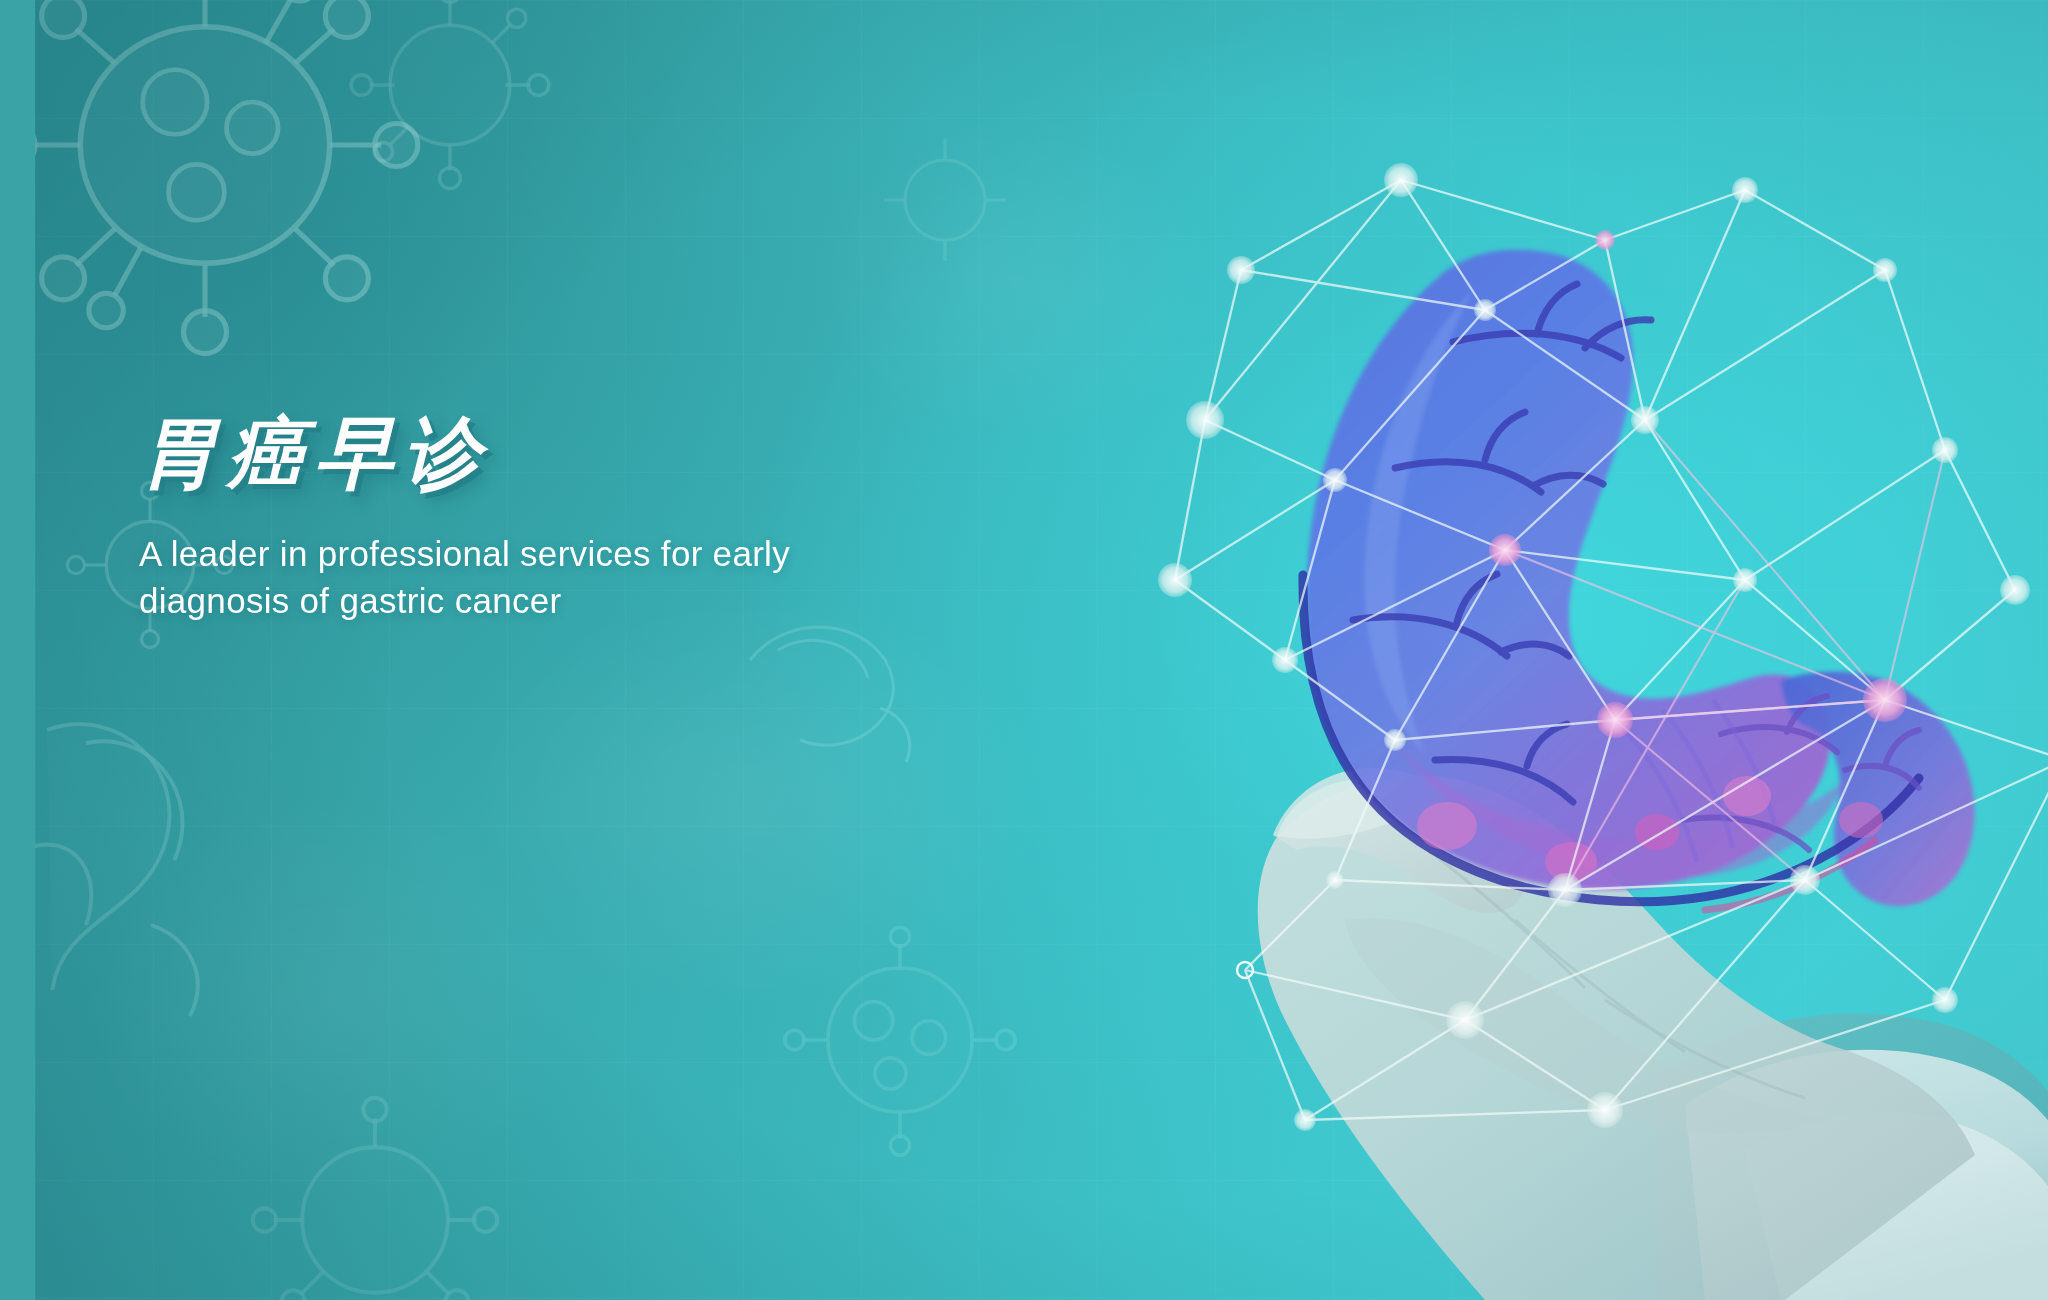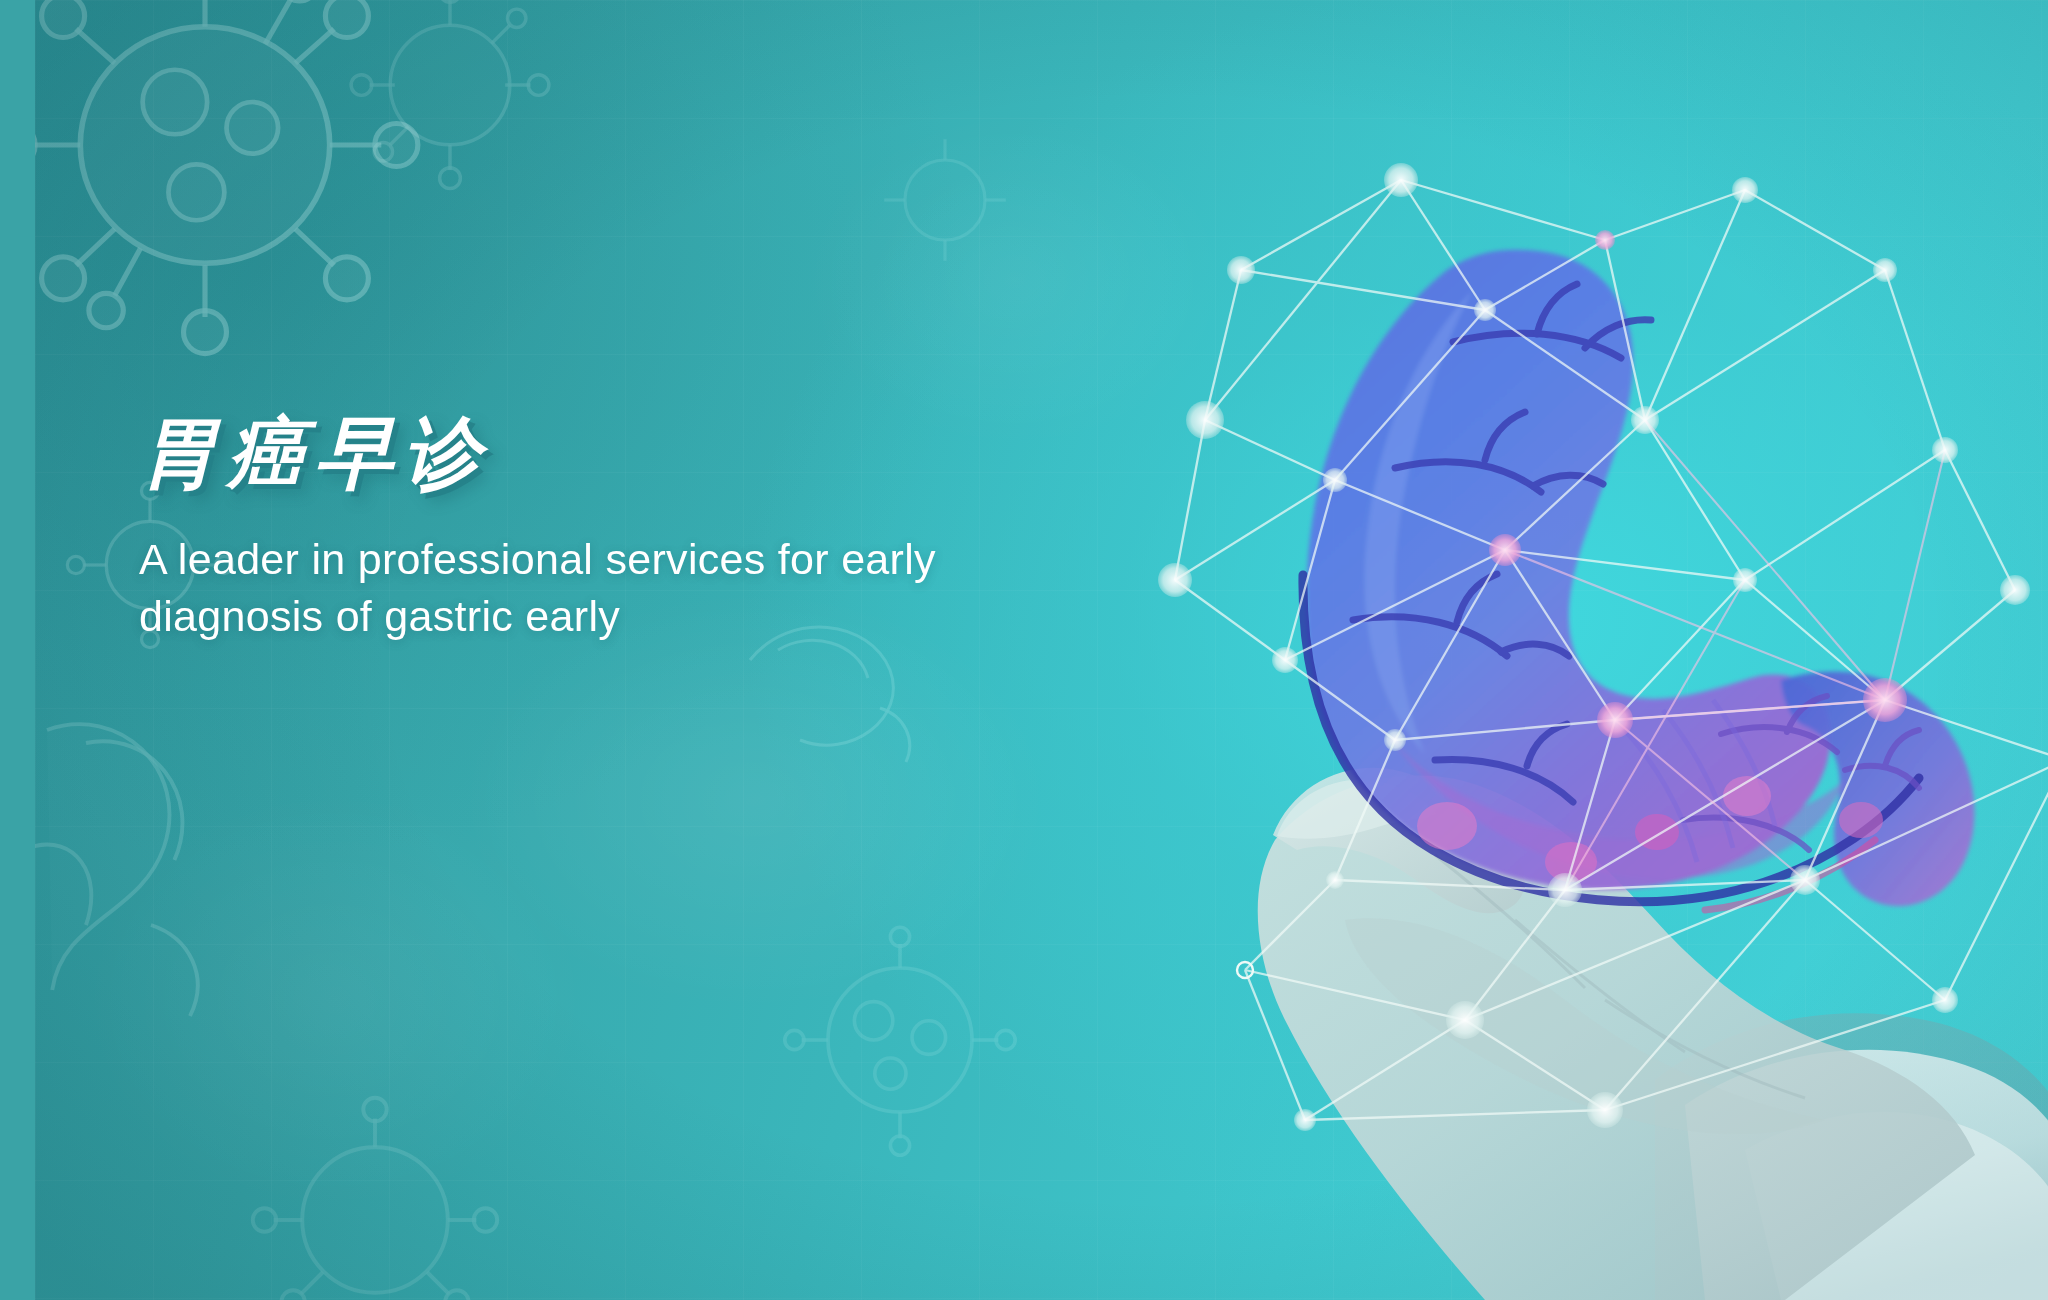--- a/index.html
+++ b/index.html
@@ -51,21 +51,21 @@
     line-height:1.12;
     letter-spacing:10px;
     white-space:nowrap;
     text-shadow:
       5px 5px 0 rgba(36,128,136,0.85),
       9px 9px 14px rgba(20,92,100,0.35);
   }
   .subcopy{
     margin-top:34px;
     color:#ffffff;
-    font-size:43px;
+    font-size:35px;
     line-height:1.32;
     font-weight:400;
     letter-spacing:.3px;
     text-shadow:0 2px 10px rgba(18,84,92,0.30);
   }
   .subcopy div{white-space:nowrap;}
 
   
   .art{position:absolute;left:1150px;top:120px;width:900px;height:1180px;}
   .art > svg{position:absolute;left:0;top:0;width:900px;height:1180px;overflow:visible;}
@@ -480,17 +480,17 @@
       </g>
     </svg>
   </div>
 
   <div class="bg-vignette"></div>
 
   <div class="copy">
     <div class="headline">胃癌早诊</div>
     <div class="subcopy">
       <div>A leader in professional services for early</div>
-      <div>diagnosis of gastric early</div>
+      <div>diagnosis of gastric cancer</div>
     </div>
   </div>
 
 </div>
 
 </body></html>

